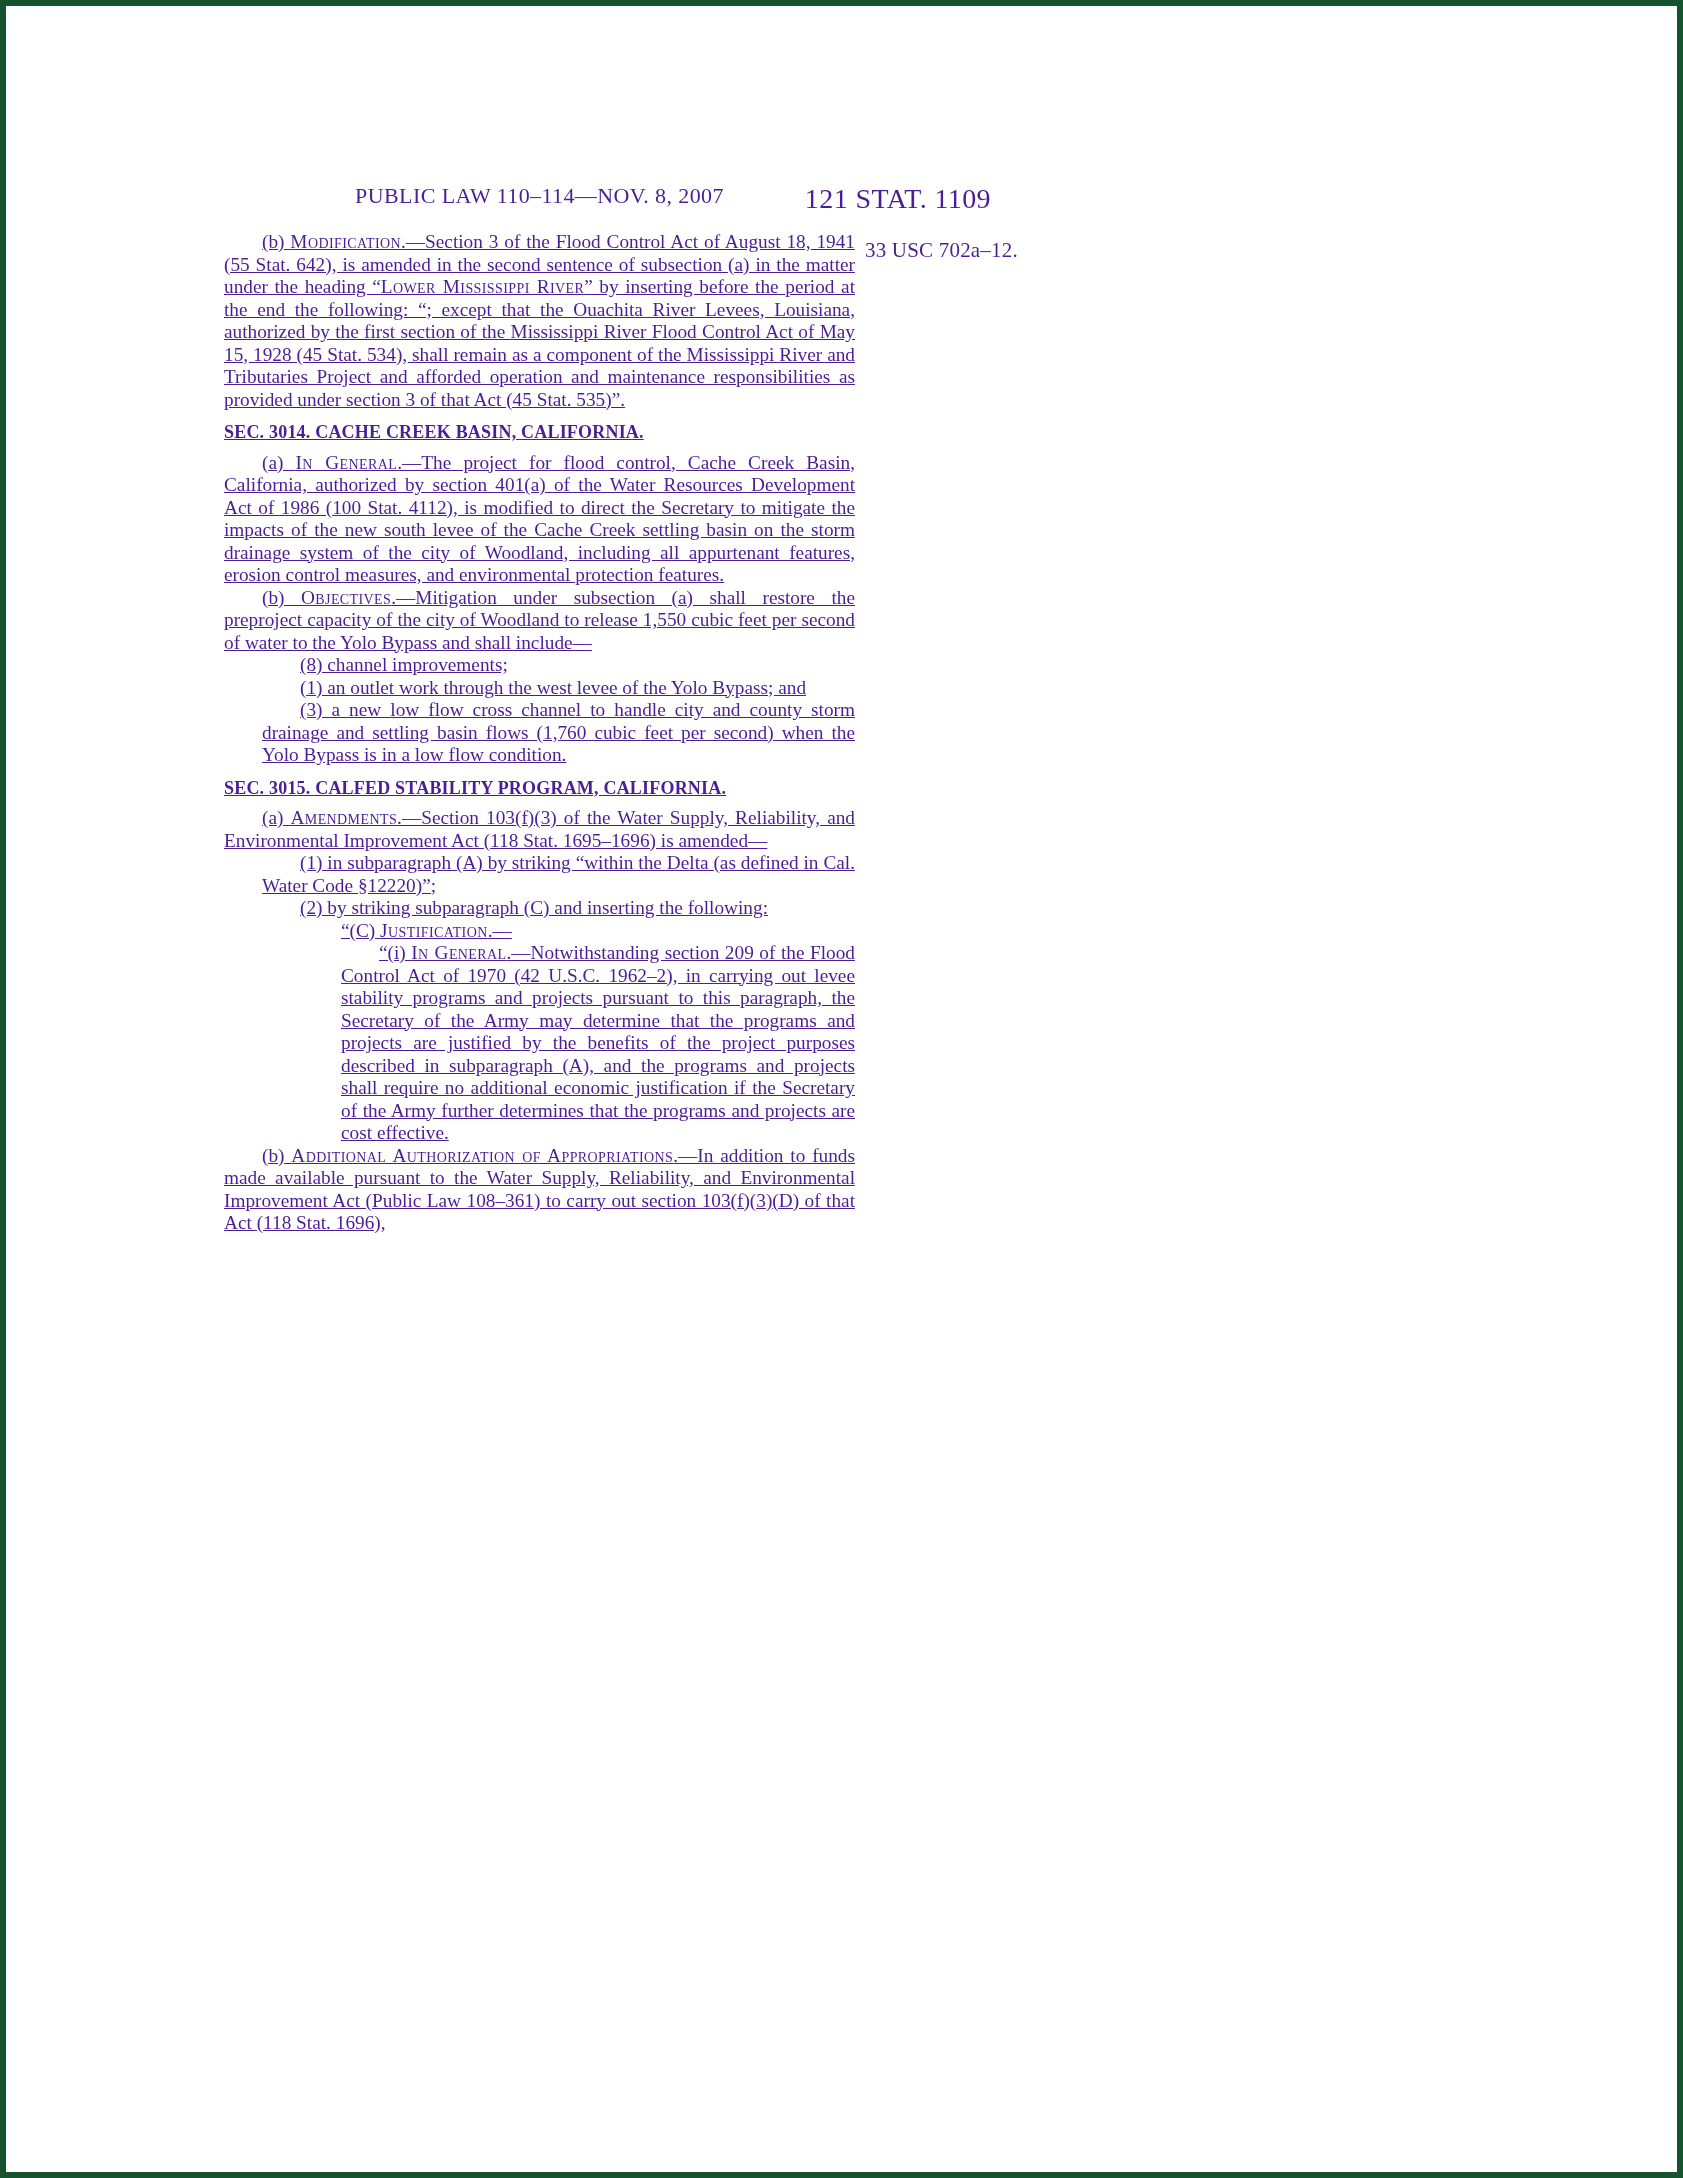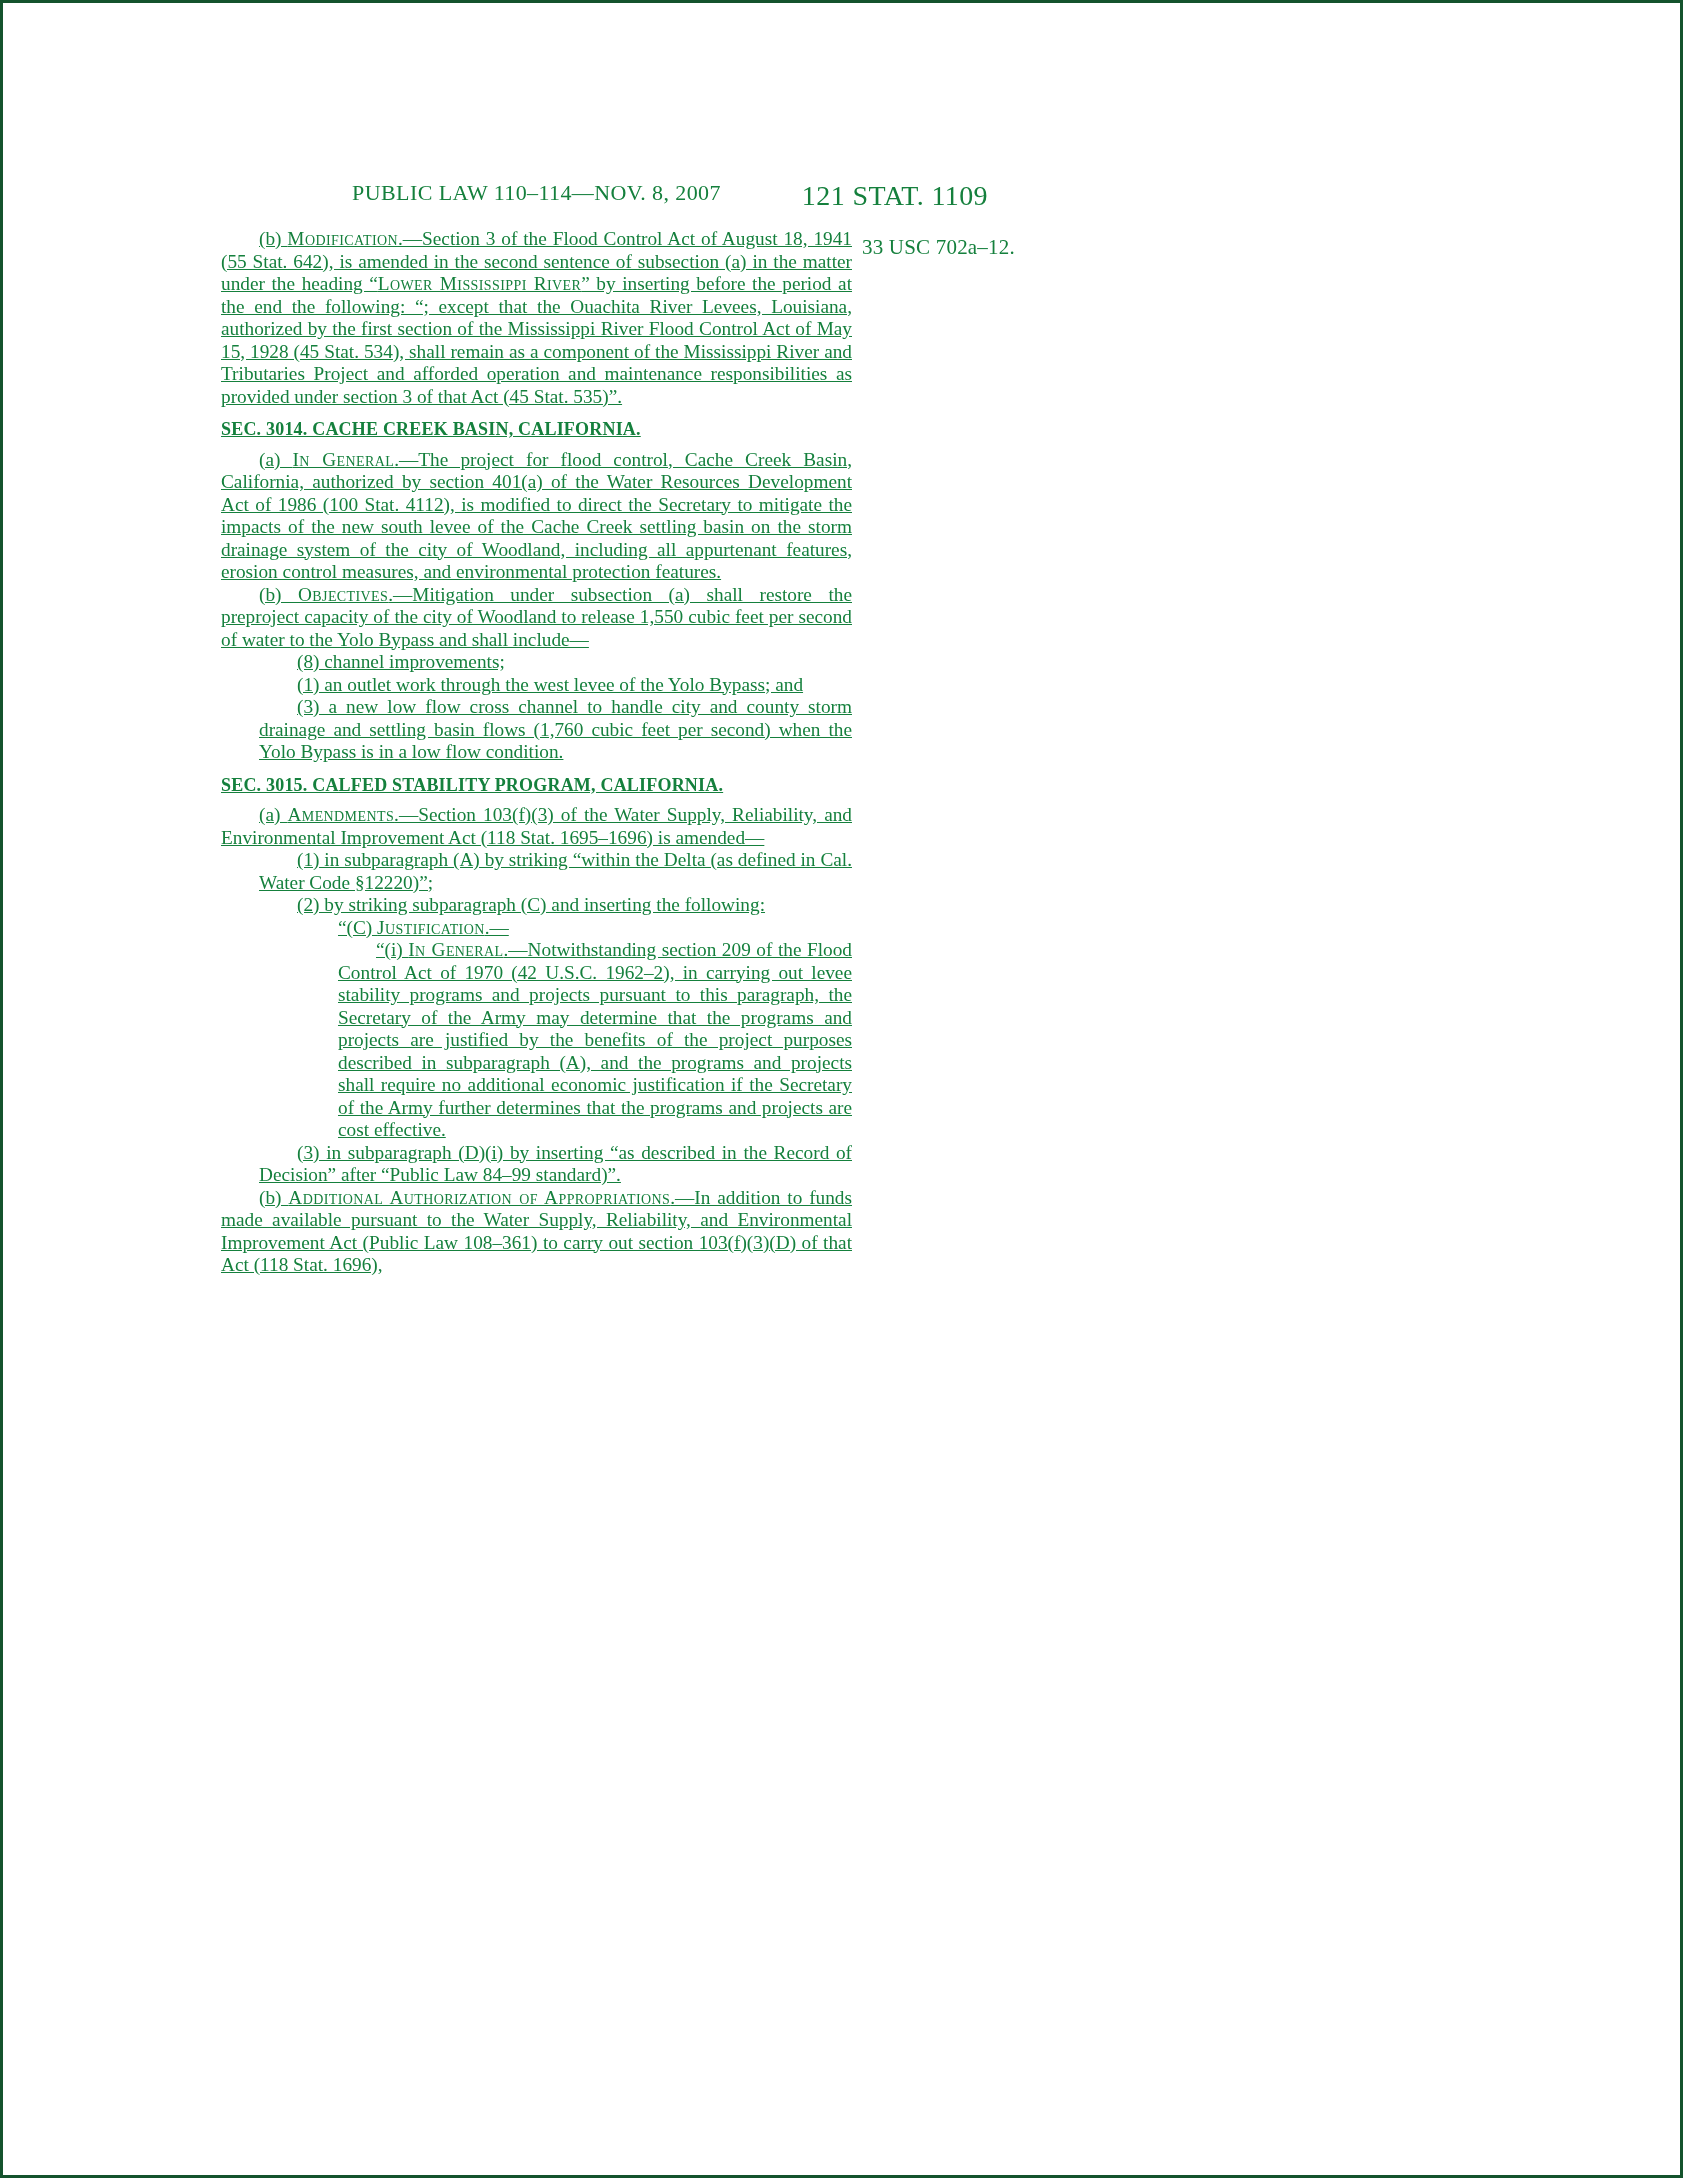--- a/index.html
+++ b/index.html
@@ -5,24 +5,24 @@
   html, body {
     margin: 0;
     padding: 0;
     background: #e8e8e8;
   }
   .page {
     position: relative;
     width: 1683px;
     height: 2178px;
     background: #ffffff;
-    border: 3px solid #14532d;
+    border: 6px solid #14532d;
     box-sizing: border-box;
     font-family: "Liberation Serif", serif;
-    color: #15803d;
+    color: #4c1d95;
     overflow: hidden;
   }
   .law-title {
     position: absolute;
     top: 177px;
     left: 218px;
     width: 631px;
     text-align: center;
     font-size: 22px;
     letter-spacing: 0.4px;
@@ -96,18 +96,17 @@
       <p class="para"><span>(b) </span><span class="sc">Objectives</span><span>.—Mitigation under subsection (a) shall restore the preproject capacity of the city of Woodland to release 1,550 cubic feet per second of water to the Yolo Bypass and shall include—</span></p>
       <p class="para indent-1"><span>(8) channel improvements;</span></p>
       <p class="para indent-1"><span>(1) an outlet work through the west levee of the Yolo Bypass; and</span></p>
       <p class="para indent-1"><span>(3) a new low flow cross channel to handle city and county storm drainage and settling basin flows (1,760 cubic feet per second) when the Yolo Bypass is in a low flow condition.</span></p>
       <p class="heading"><span>SEC. 3015. CALFED STABILITY PROGRAM, CALIFORNIA.</span></p>
       <p class="para"><span>(a) </span><span class="sc">Amendments</span><span>.—Section 103(f)(3) of the Water Supply, Reliability, and Environmental Improvement Act (118 Stat. 1695–1696) is amended—</span></p>
       <p class="para indent-1"><span>(1) in subparagraph (A) by striking “within the Delta (as defined in Cal. Water Code §12220)”;</span></p>
       <p class="para indent-1"><span>(2) by striking subparagraph (C) and inserting the following:</span></p>
       <p class="para indent-2"><span>“(C) </span><span class="sc">Justification</span><span>.—</span></p>
       <p class="para indent-3"><span>“(i) </span><span class="sc">In General</span><span>.—Notwithstanding section 209 of the Flood Control Act of 1970 (42 U.S.C. 1962–2), in carrying out levee stability programs and projects pursuant to this paragraph, the Secretary of the Army may determine that the programs and projects are justified by the benefits of the project purposes described in subparagraph (A), and the programs and projects shall require no additional economic justification if the Secretary of the Army further determines that the programs and projects are cost effective.</span></p>
-      <p class="para indent-1"><span>(3) in subparagraph (D)(i) by inserting “as described in the Record of Decision” after “Public Law 84–99 standard)”.</span></p>
       <p class="para"><span>(b) </span><span class="sc">Additional Authorization of Appropriations</span><span>.—In addition to funds made available pursuant to the Water Supply, Reliability, and Environmental Improvement Act (Public Law 108–361) to carry out section 103(f)(3)(D) of that Act (118 Stat. 1696),</span></p>
     </div>
 
 </div>
 
 
 </body></html>

